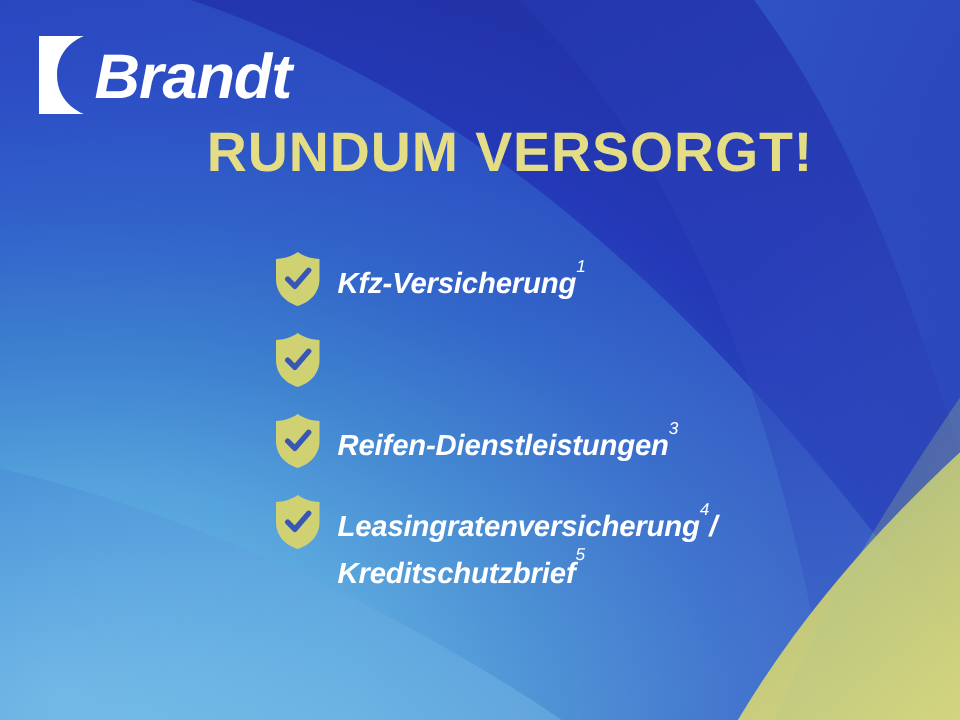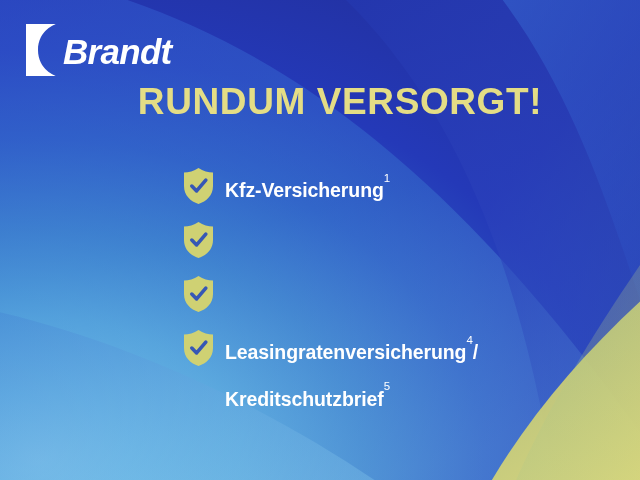--- a/index.html
+++ b/index.html
@@ -39,21 +39,21 @@
     align-items: center;
     gap: 7px;
   }
   .logo-mark {
     width: 30px;
     height: 52px;
     display: block;
   }
   .logo-word {
     color: #ffffff;
-    font-size: 35px;
+    font-size: 42px;
     font-weight: bold;
     font-style: italic;
     letter-spacing: -0.7px;
     line-height: 1;
     transform: translateY(1px);
     text-align: center;
   }
 
   
   .headline {
@@ -70,20 +70,21 @@
     white-space: nowrap;
     margin-left: 40px;
   }
 
   
   .list {
     position: absolute;
     left: 182px;
     top: 166px;
     width: 420px;
+    font-style: italic;
   }
   .list-item {
     display: flex;
     align-items: flex-start;
     margin-bottom: 15px;
   }
   .list-item:last-child { margin-bottom: 0; }
   .shield {
     width: 33px;
     height: 38px;
@@ -99,21 +100,21 @@
     margin-left: 10px;
     padding-top: 6px;
   }
   .item-text sup {
     font-size: 11.5px;
     font-weight: normal;
     top: -0.62em;
     position: relative;
     letter-spacing: 0;
   }
-  .line2 { display: block; margin-top: 16px; }
+  .line2 { display: block; margin-top: 0; }
 </style>
 </head>
 <body>
 
 <div id="stage">
 
   <div class="bg-base"></div>
 
   <svg class="bg-svg" viewBox="0 0 640 480" preserveAspectRatio="none">
     <defs>
@@ -184,20 +185,23 @@
         <path d="M16.5,1 C12,4.2 6.6,5.6 2,5.6 L2,19 C2,28.6 8.6,34.4 16.5,37 C24.4,34.4 31,28.6 31,19 L31,5.6 C26.4,5.6 21,4.2 16.5,1 Z" fill="#cfd173"></path>
         <path d="M9.8,19.1 L14.6,23.9 L23.8,13.2" stroke="#3657b5" stroke-width="3.6" fill="none" stroke-linecap="round" stroke-linejoin="round"></path>
       </svg>
     </div>
 
     <div class="list-item">
       <svg class="shield" viewBox="0 0 33 38">
         <path d="M16.5,1 C12,4.2 6.6,5.6 2,5.6 L2,19 C2,28.6 8.6,34.4 16.5,37 C24.4,34.4 31,28.6 31,19 L31,5.6 C26.4,5.6 21,4.2 16.5,1 Z" fill="#cfd173"></path>
         <path d="M9.8,19.1 L14.6,23.9 L23.8,13.2" stroke="#3657b5" stroke-width="3.6" fill="none" stroke-linecap="round" stroke-linejoin="round"></path>
       </svg>
+      <div class="item-text">
+        <span>Reifen-Dienstleistungen</span><sup>3</sup>
+      </div>
     </div>
 
     <div class="list-item">
       <svg class="shield" viewBox="0 0 33 38">
         <path d="M16.5,1 C12,4.2 6.6,5.6 2,5.6 L2,19 C2,28.6 8.6,34.4 16.5,37 C24.4,34.4 31,28.6 31,19 L31,5.6 C26.4,5.6 21,4.2 16.5,1 Z" fill="#cfd173"></path>
         <path d="M9.8,19.1 L14.6,23.9 L23.8,13.2" stroke="#3657b5" stroke-width="3.6" fill="none" stroke-linecap="round" stroke-linejoin="round"></path>
       </svg>
       <div class="item-text">
         <span>Leasingratenversicherung</span><sup>4</sup><span>/</span>
         <span class="line2"><span>Kreditschutzbrief</span><sup>5</sup></span>

